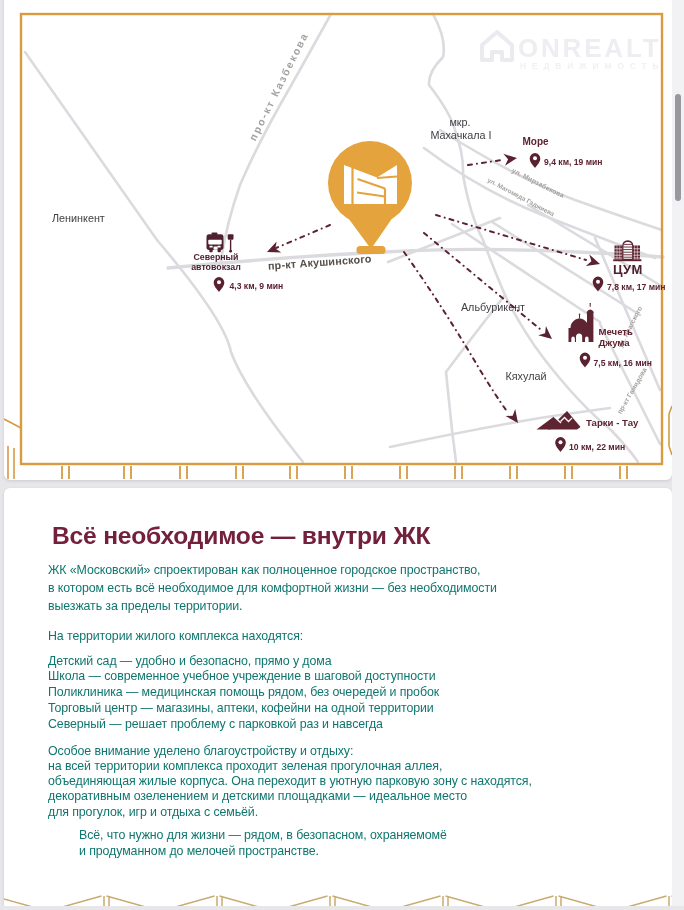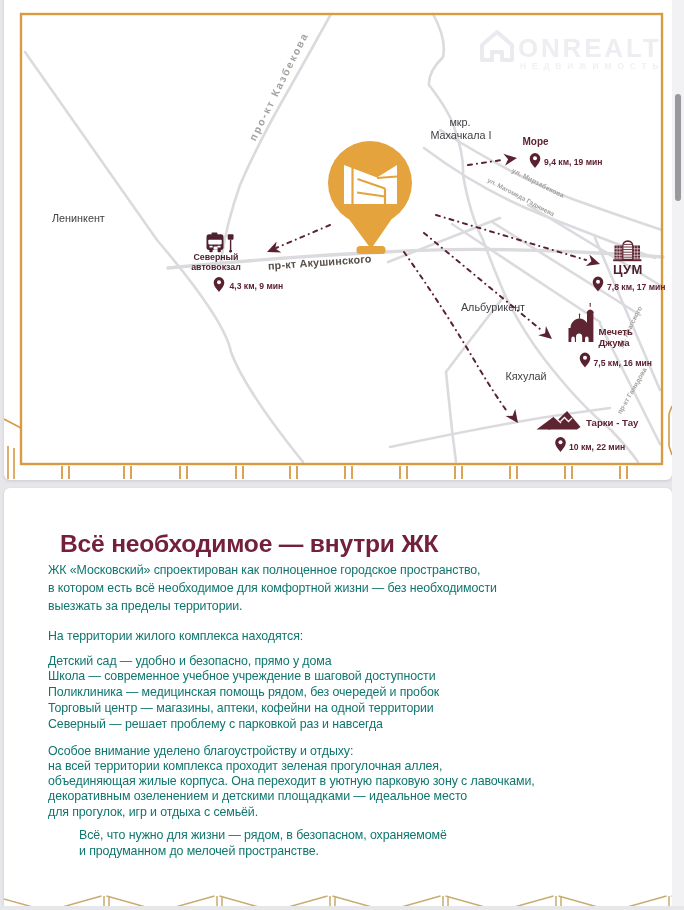--- a/index.html
+++ b/index.html
@@ -218,40 +218,40 @@
             <path d="M357.5,179 L385,188.5"></path>
             <path d="M357,192.5 L385,196.5"></path>
             <path d="M385,188.5 V204"></path>
           </g>
         </g>
       </g>
     </svg>
   </div>
 
   <div class="card card-text">
-    <h1 class="ttl" style="margin:12px;">Всё необходимое — внутри ЖК</h1>
+    <h1 class="ttl" style="margin:4px;">Всё необходимое — внутри ЖК</h1>
     <div class="blk p1">
         <div class="ln"><span>ЖК «Московский» спроектирован как полноценное городское пространство,</span></div>
         <div class="ln"><span>в котором есть всё необходимое для комфортной жизни — без необходимости</span></div>
         <div class="ln"><span>выезжать за пределы территории.</span></div>
       </div>
     <div class="blk p2">
         <div class="ln"><span>На территории жилого комплекса находятся:</span></div>
       </div>
     <div class="blk list">
         <div class="ln"><b>Детский сад</b><span> — удобно и безопасно, прямо у дома</span></div>
         <div class="ln"><b>Школа</b><span> — современное учебное учреждение в шаговой доступности</span></div>
         <div class="ln"><b>Поликлиника</b><span> — медицинская помощь рядом, без очередей и пробок</span></div>
         <div class="ln"><b>Торговый центр</b><span> — магазины, аптеки, кофейни на одной территории</span></div>
         <div class="ln"><b>Северный</b><span> — решает проблему с парковкой раз и навсегда</span></div>
       </div>
     <div class="blk p3">
         <div class="ln"><span>Особое внимание уделено благоустройству и отдыху:</span></div>
         <div class="ln"><span>на всей территории комплекса проходит </span><b>зеленая прогулочная аллея,</b></div>
-        <div class="ln"><span>объединяющая жилые корпуса. Она переходит в уютную </span><b>парковую зону</b><span> с лавочками,</span></div>
+        <div class="ln"><span>объединяющая жилые корпуса. Она переходит в уютную </span><b>парковую зону</b><span> с находятся,</span></div>
         <div class="ln"><span>декоративным озеленением и детскими площадками — идеальное место</span></div>
         <div class="ln"><span>для прогулок, игр и отдыха с семьёй.</span></div>
       </div>
     <div class="blk p4">
         <div class="ln"><b>Всё, что нужно для жизни — рядом, в безопасном, охраняемомё</b></div>
         <div class="ln"><b>и продуманном до мелочей пространстве.</b></div>
       </div>
     <svg class="zigzag" viewBox="0 0 668 25" fill="none" xmlns="http://www.w3.org/2000/svg">
       <g stroke="#c9ab70" stroke-width="1.5">
         <path d="M-69,26 L-15.5,11 M-13,11 V26 M-8,11 V26 M-10.5,11 L43,26"></path>

